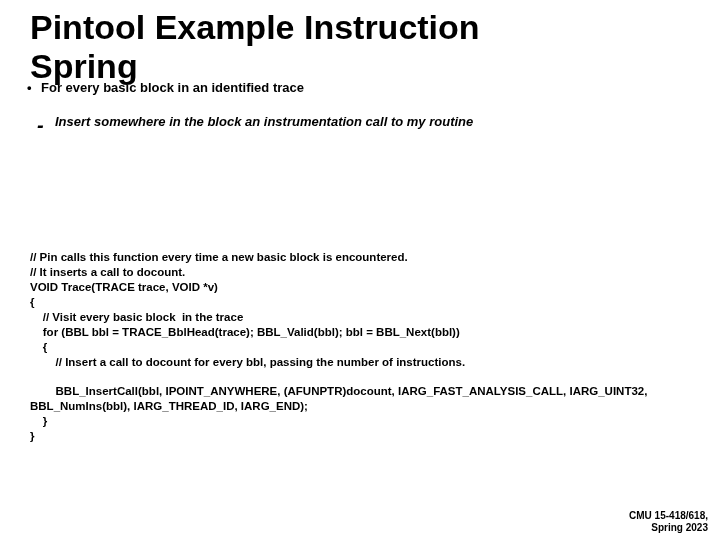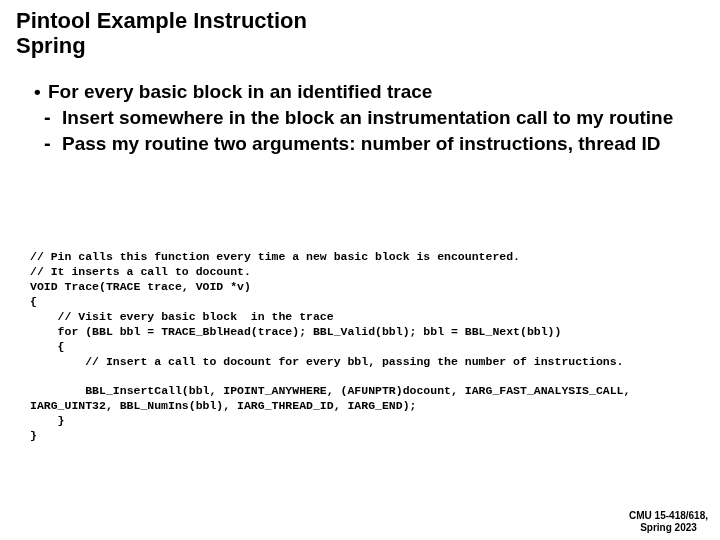--- a/index.html
+++ b/index.html
@@ -9,46 +9,47 @@
     background: #fff;
     font-family: Arial, Helvetica, sans-serif;
     color: #000;
     position: relative;
     overflow: hidden;
   }
   .slide {
     padding: 10px 30px 0 30px;
   }
   .title {
-    font-size: 22px;
+    font-size: 34px;
     font-weight: bold;
     line-height: 1.15;
     position: absolute;
     top: 8px;
-    left: 16px;
+    left: 30px;
     z-index: 1;
   }
   .body-text {
     position: absolute;
     top: 80px;
-    left: 34px;
+    left: 27px;
     right: 30px;
-    font-size: 19px;
+    font-size: 13px;
     font-weight: bold;
     line-height: 1.25;
     z-index: 2;
   }
   .dashlist {
     list-style: none;
     margin-left: 6px;
   }
   .dashlist > li {
     position: relative;
     padding-left: 22px;
-    margin-top: 2px;
+    margin-top: 18px;
+    font-style: italic;
   }
   .dashlist > li::before {
     content: "-";
     position: absolute;
     left: 4px;
     top: -1px;
     font-weight: bold;
     font-size: 20px;
   }
   .top-bullet {
@@ -59,50 +60,49 @@
     content: "•";
     position: absolute;
     left: 0;
     top: 0;
   }
   .code {
     position: absolute;
     top: 250px;
     left: 30px;
     right: 30px;
-    font-family: Liberation Mono, monospace;
+    font-family: Liberation Sans, sans-serif;
     font-size: 11.5px;
     font-weight: bold;
     line-height: 1.3;
     white-space: pre-wrap;
   }
   .footer {
     position: absolute;
     bottom: 6px;
     right: 12px;
     font-size: 10px;
     font-weight: bold;
-    text-align: center;
+    text-align: right;
     line-height: 1.2;
   }
 </style>
 </head>
 <body>
 
 <div class="slide">
   <div class="title">
     <span>Pintool Example Instruction</span><br>
     <span>Spring</span>
   </div>
 
   <div class="body-text">
     <div class="top-bullet">For every basic block in an identified trace</div>
     <ul class="dashlist">
       <li>Insert somewhere in the block an instrumentation call to my routine</li>
-      <li>Pass my routine two arguments: number of instructions, thread ID</li>
     </ul>
   </div>
 
   <div class="code">// Pin calls this function every time a new basic block is encountered.
 // It inserts a call to docount.
 VOID Trace(TRACE trace, VOID *v)
 {
     // Visit every basic block  in the trace
     for (BBL bbl = TRACE_BblHead(trace); BBL_Valid(bbl); bbl = BBL_Next(bbl))
     {

